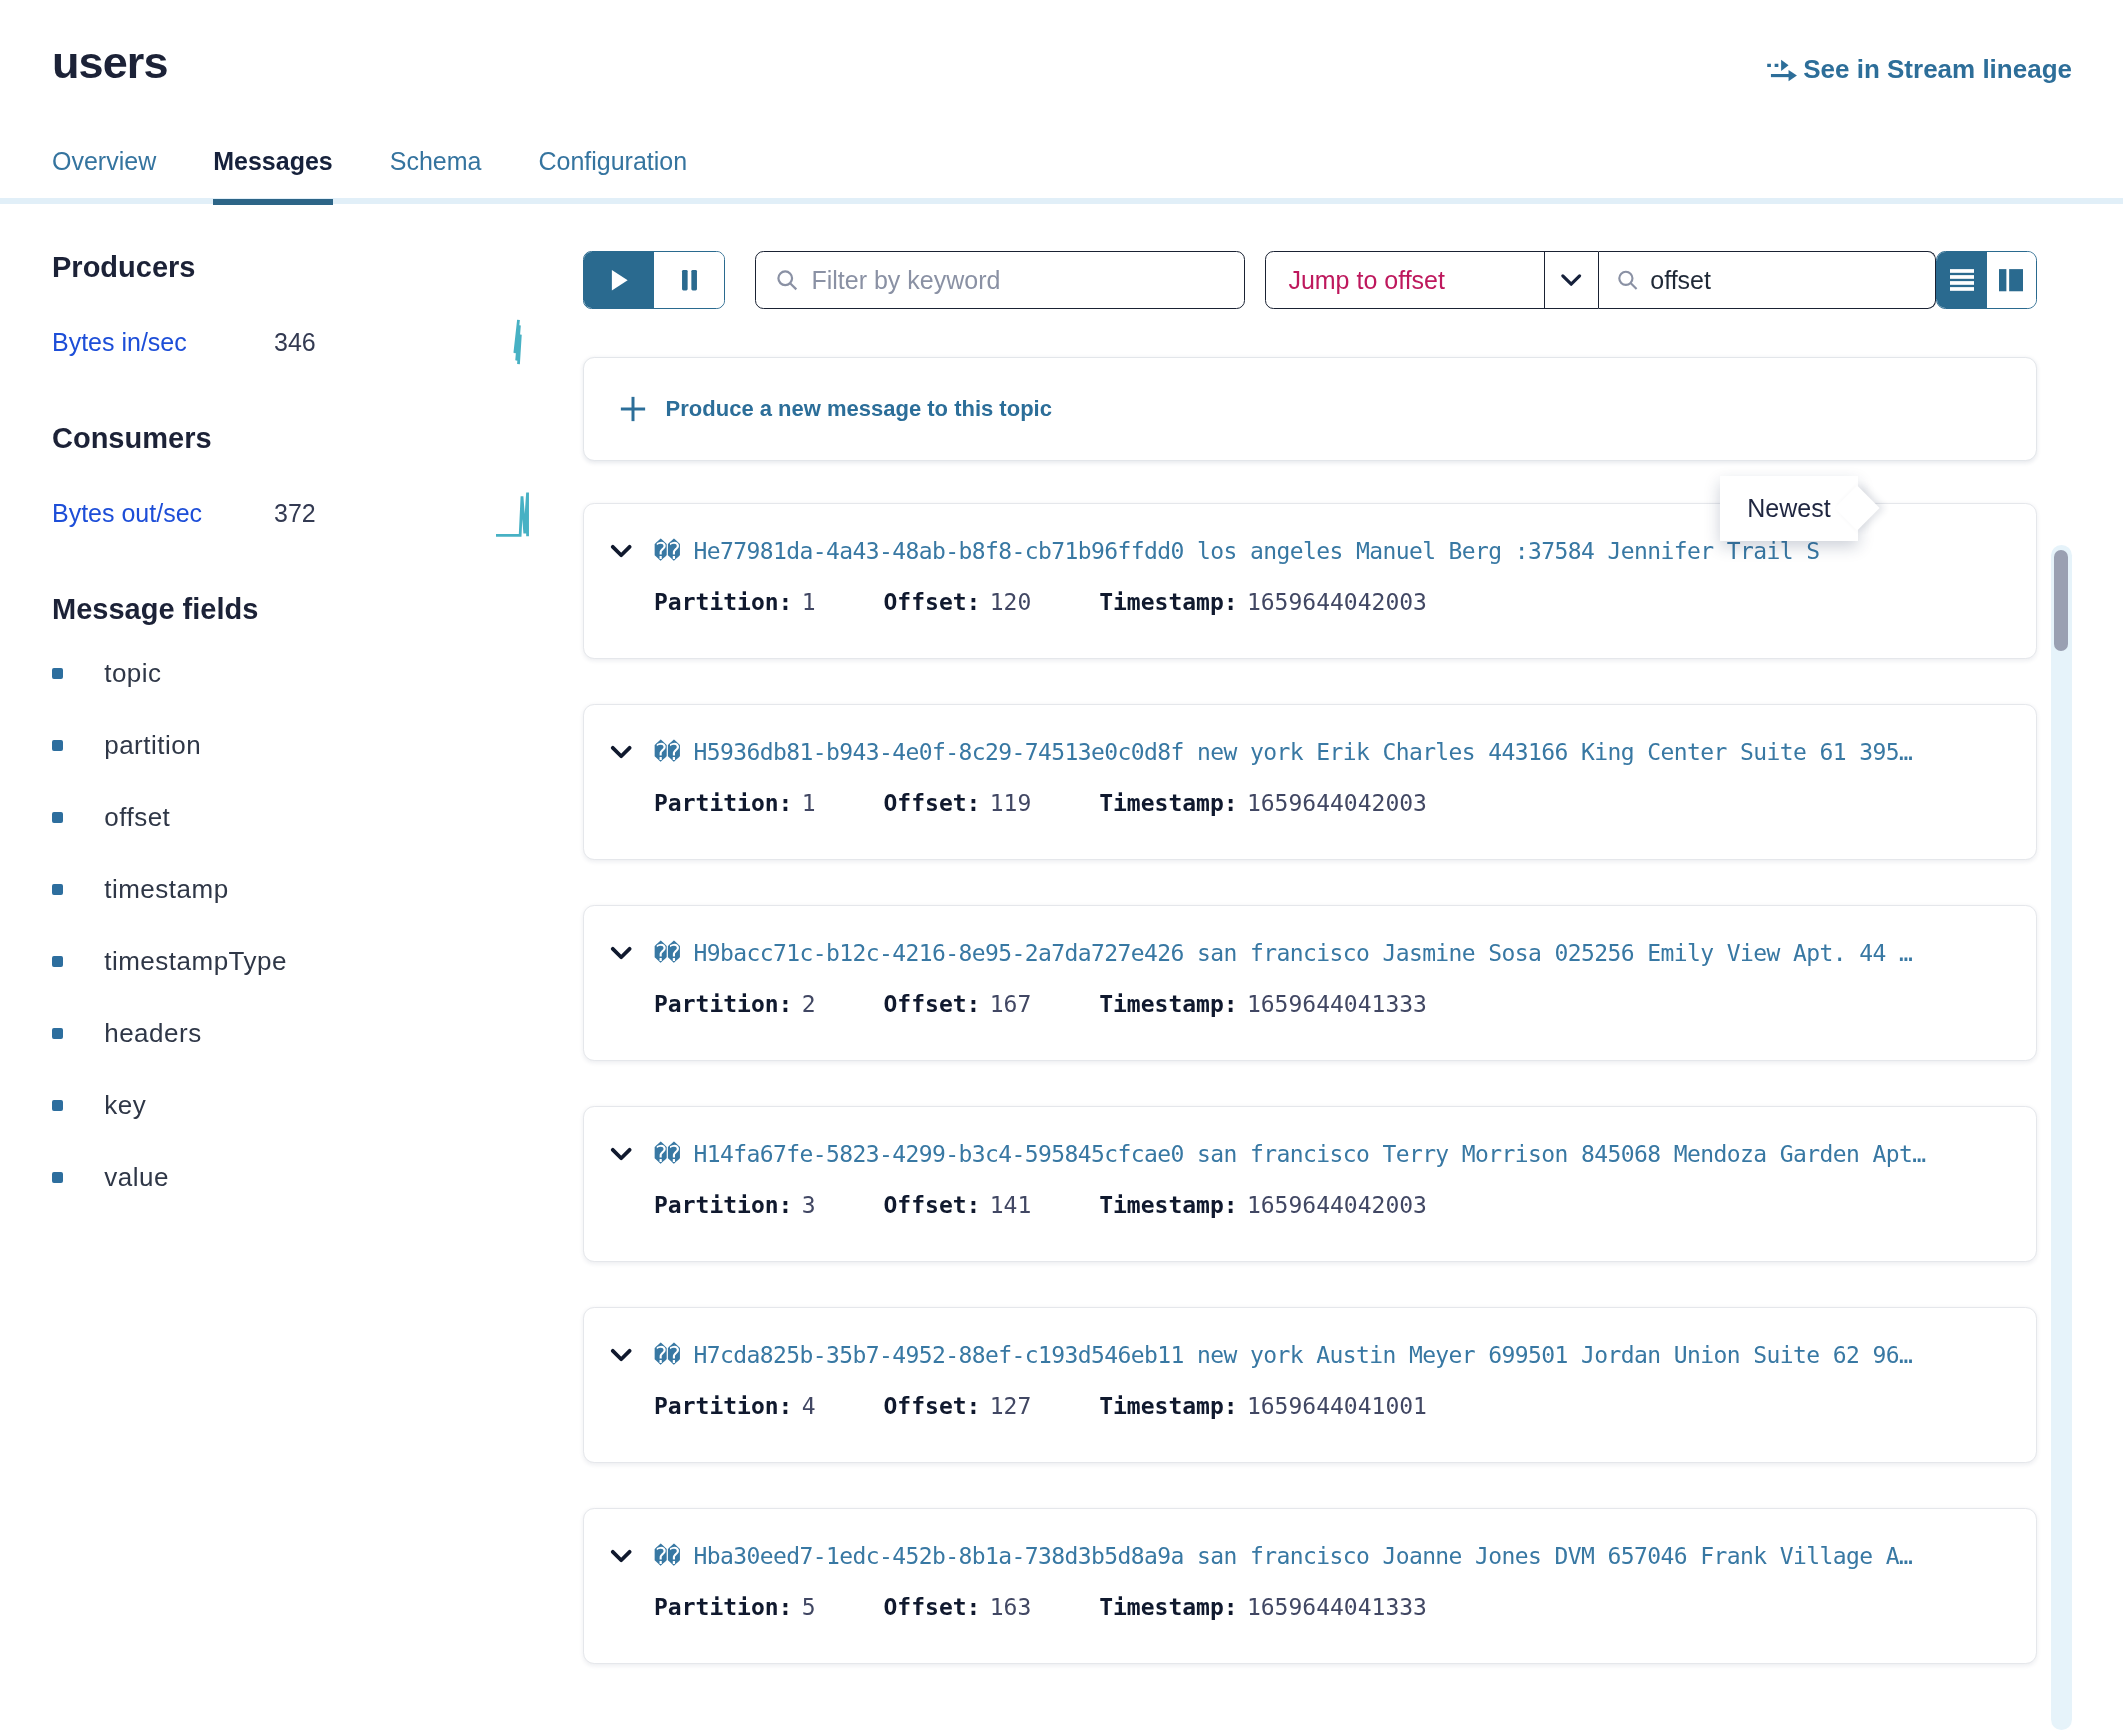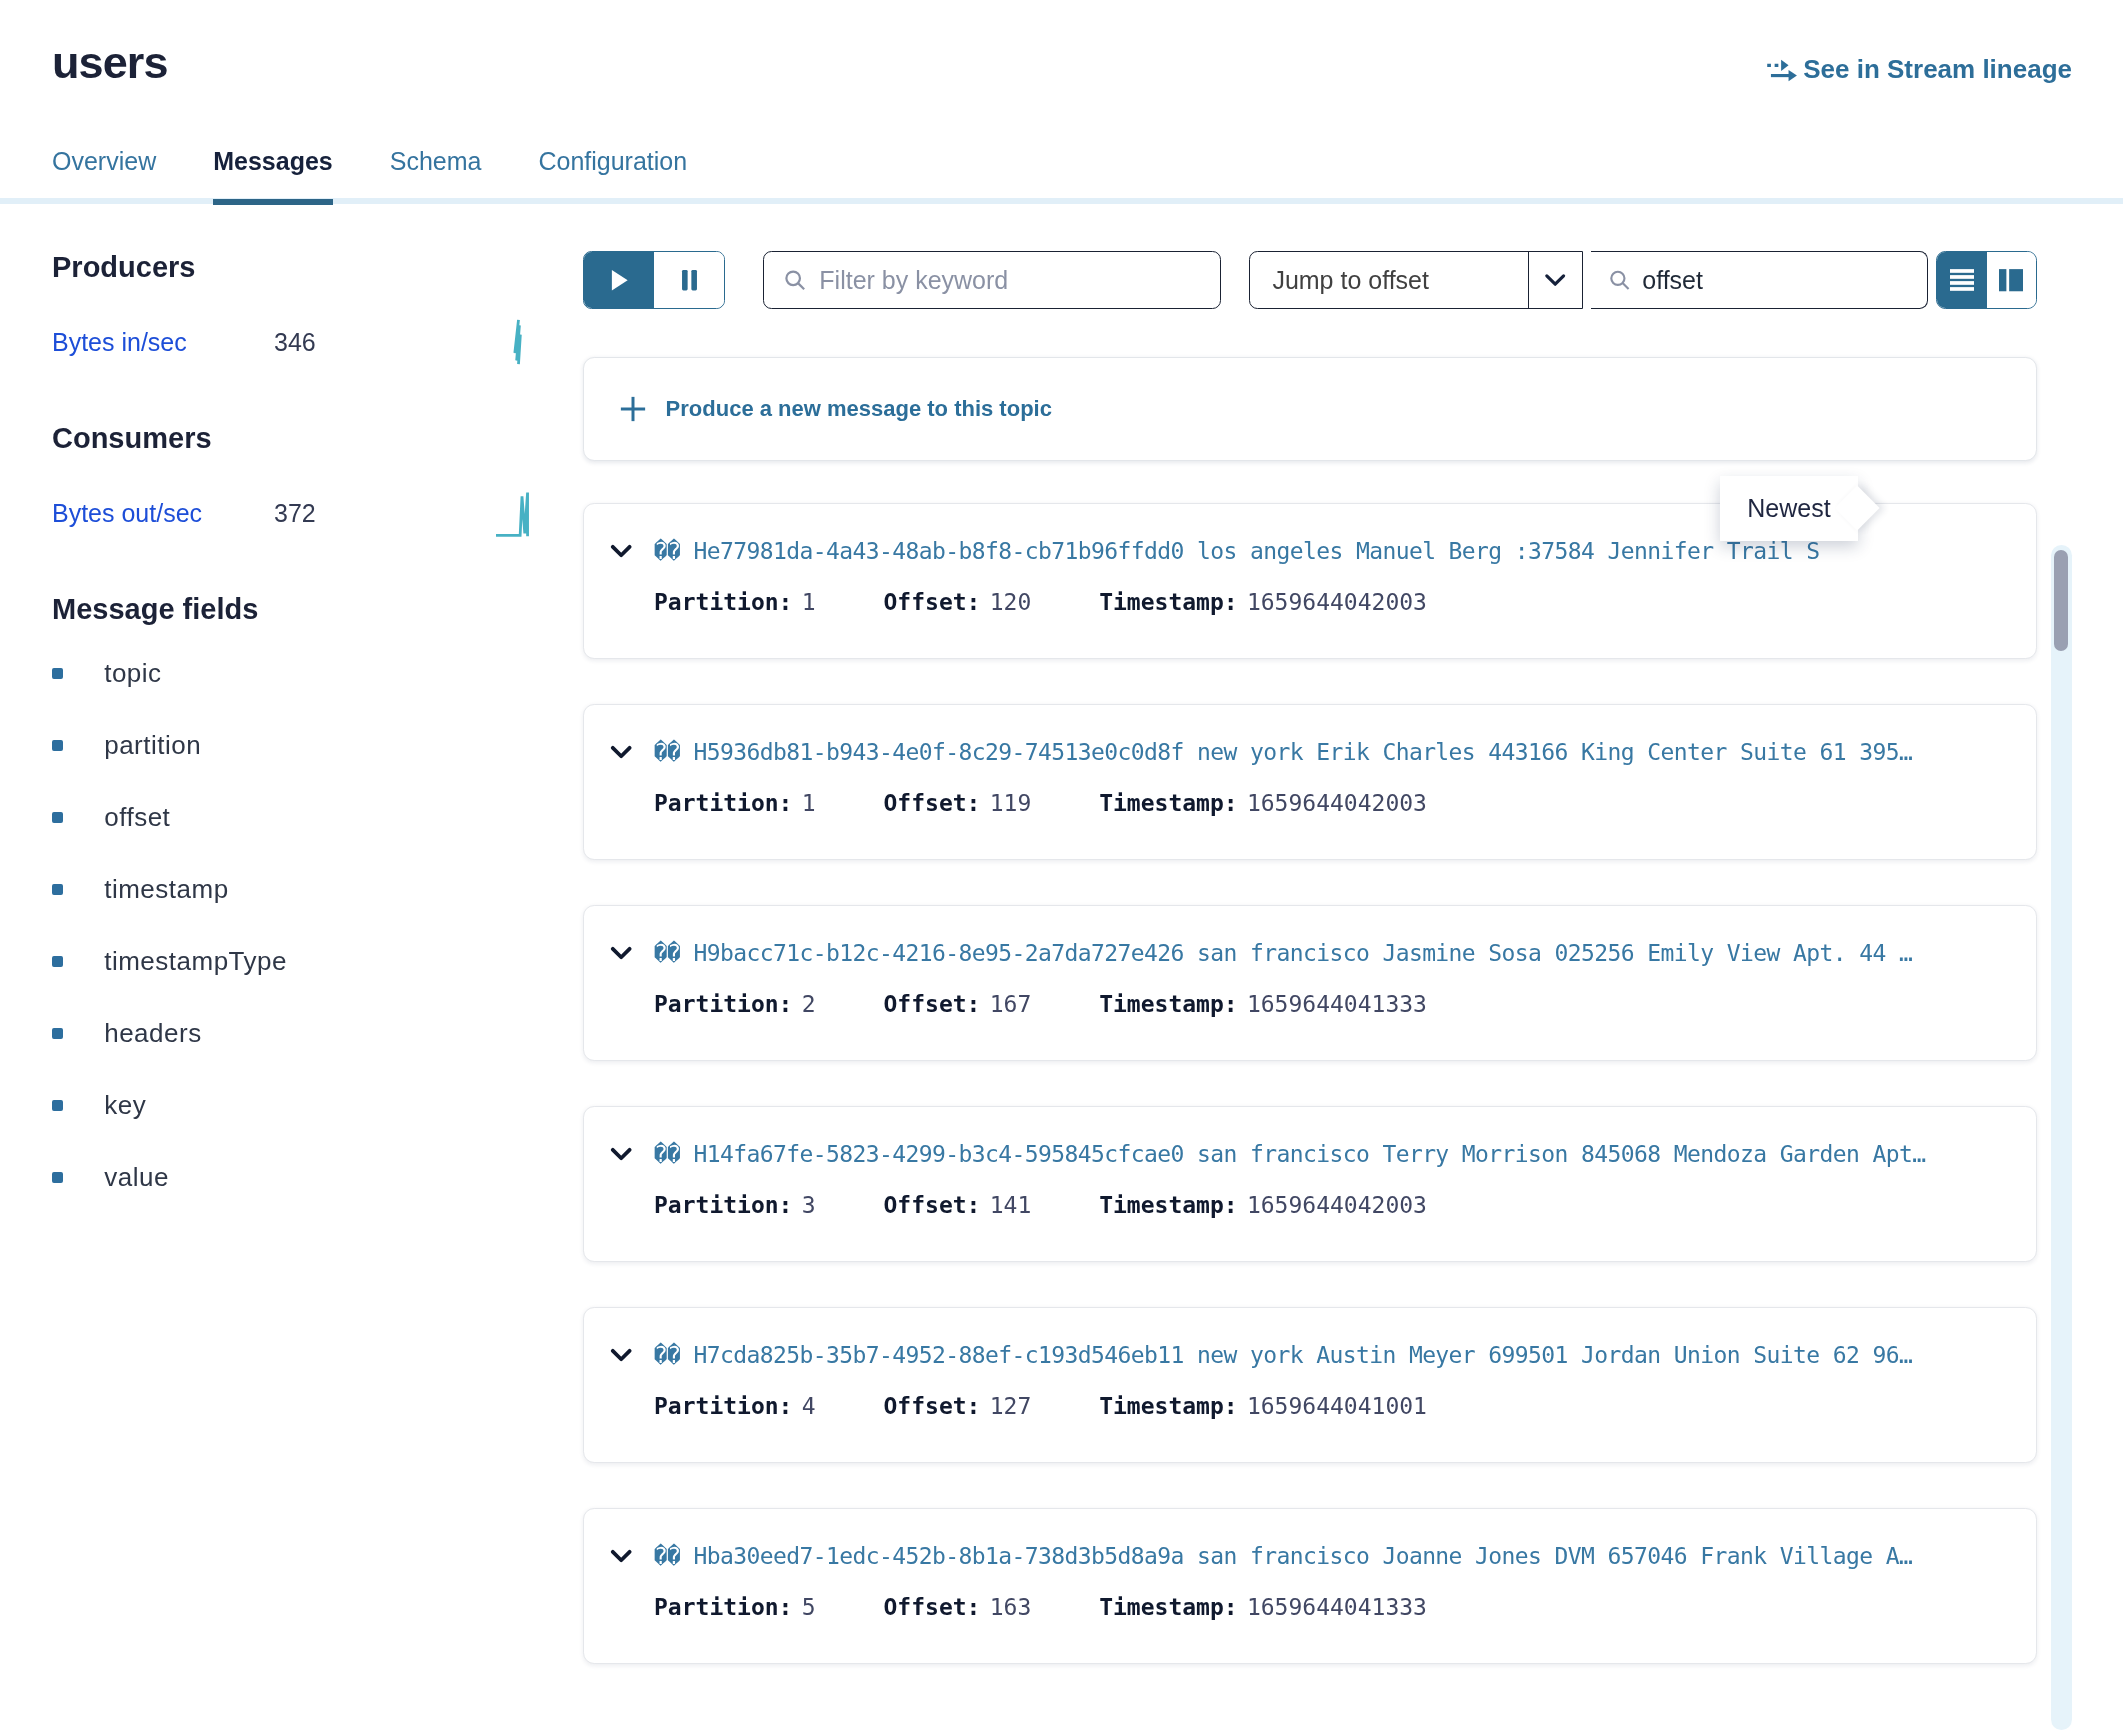--- a/index.html
+++ b/index.html
@@ -31,30 +31,30 @@
   .side-heading { font-size:29px; font-weight:700; color:#1c2237; margin-bottom:32px; }
   .stat-row { display:flex; align-items:center; margin-bottom:54px; }
   .stat-label { font-size:25px; color:#1d4ed8; width:222px; }
   .stat-value { font-size:25px; color:#333a52; }
   .sparkline { margin-left:auto; }
   .fields-list { list-style:none; margin-top:7.5px; }
   .fields-list li { display:flex; align-items:center; margin-bottom:41px; font-size:26px; color:#2f3747; letter-spacing:0.5px; }
   .bullet { width:11.2px; height:11.2px; background:#2d6e9e; border-radius:1.9px; margin-right:41px; flex:none; }
 
   
-  .toolbar { display:flex; align-items:center; height:58px;gap:8px; }
+  .toolbar { display:flex; align-items:center; height:58px; }
   .playpause { display:flex; width:142px; height:58px; border:1.9px solid #2a6a8f; border-radius:8.4px; overflow:hidden; flex:none; background:#fff; }
   .pp-seg { flex:1; display:flex; align-items:center; justify-content:center; cursor:pointer; }
   .pp-play { background:#2a6a8f; }
   .pp-pause { background:#fff; }
   .filter-input-wrap { flex:1; display:flex; align-items:center; height:58px; border:1.9px solid #1a2233; border-radius:8.4px; margin-left:30px; padding:0 18.6px; background:#fff; }
   .filter-input { border:none; outline:none; font-size:25px; color:#1f2937; width:100%; margin-left:13px; font-family:"Liberation Sans", sans-serif; }
   .filter-input::placeholder { color:#8a91a4; }
   .jump-select { display:flex; align-items:center; height:58px; width:334px; border:1.9px solid #1a2233; border-radius:8.4px 0 0 8.4px; margin-left:20.5px; background:#fff; cursor:pointer; flex:none; }
-  .jump-label { font-size:25px; color:#404040; padding-left:22.4px; flex:1; }
+  .jump-label { font-size:25px; color:#be185d; padding-left:22.4px; flex:1; }
   .jump-chev { width:54px; height:100%; border-left:1.9px solid #1a2233; display:flex; align-items:center; justify-content:center; }
   .offset-search { display:flex; align-items:center; height:58px; width:337px; border:1.9px solid #1a2233; border-left:none; border-radius:0 8.4px 8.4px 0; background:#fff; padding:0 17px; flex:none; }
   .offset-search input { border:none; outline:none; font-size:25px; color:#1f2937; width:100%; margin-left:11.2px; font-family:"Liberation Sans", sans-serif; }
   .view-toggle { display:flex; width:101px; height:58px; border:1.9px solid #2a6a8f; border-radius:9.3px; overflow:hidden; margin-left:auto; flex:none; background:#fff; }
   .vt-seg { flex:1; display:flex; align-items:center; justify-content:center; cursor:pointer; }
   .vt-list { background:#2a6a8f; }
   .vt-cols { background:#fff; }
 
   
   .produce-card { margin-top:48px; height:104px; background:#fff; border:0.9px solid #e3e6ea; border-radius:11.2px; box-shadow:0 1.9px 4.7px rgba(23,43,77,.10); display:flex; align-items:center; padding:0 35px; cursor:pointer; }

